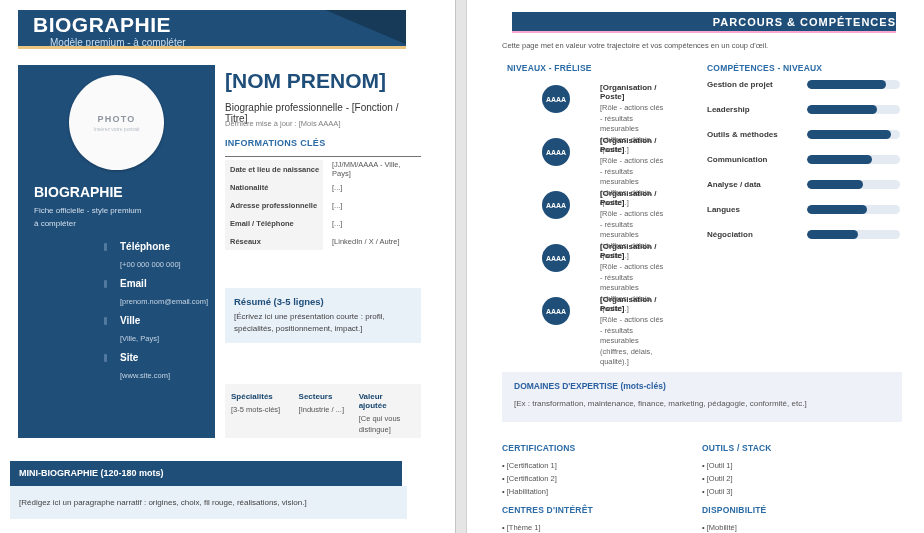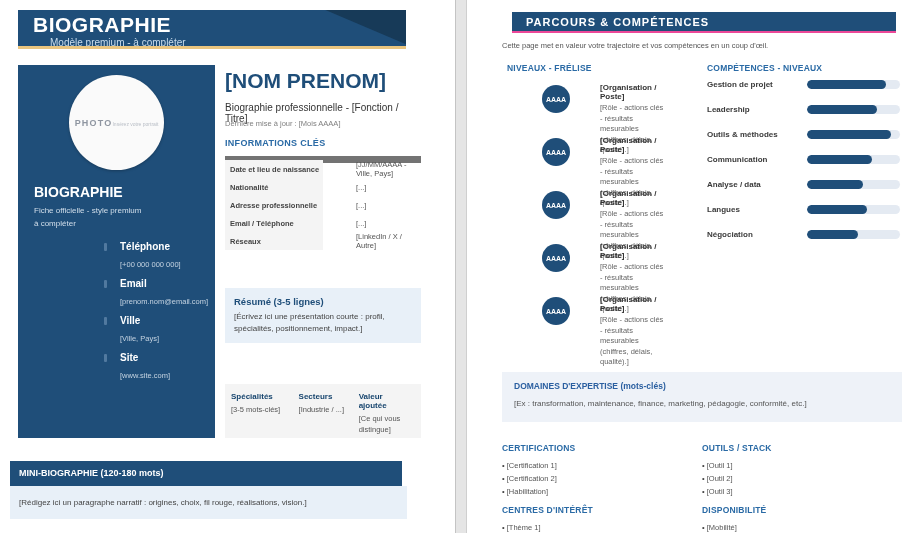--- a/index.html
+++ b/index.html
@@ -19,42 +19,42 @@
                background:#1f4e79; border-bottom:3px solid #eac57f; overflow:hidden; }
   .p1-header .diag { position:absolute; right:0; top:0; width:130px; height:39px;
                      background:#173a58; clip-path:polygon(38% 0, 100% 0, 100% 88%); }
   .p1-title { position:absolute; left:15px; top:3px; color:#fff; font-size:21px;
               font-weight:bold; letter-spacing:.5px; }
   .p1-subtitle { position:absolute; left:32px; top:27px; color:#c9dcec; font-size:10px; }
 
   
   .sidebar { position:absolute; left:18px; top:65px; width:197px; height:373px; background:#1f4e79; }
   .photo { position:absolute; left:51px; top:10px; width:95px; height:95px; border-radius:50%;
-           background:#fafafa; display:flex; flex-direction:row; align-items:center;
+           background:#fafafa; display:flex; flex-direction:column; align-items:center;
            justify-content:center; box-shadow:0 1px 3px rgba(0,0,0,.25);text-align:right; }
   .photo-label { color:#8f96a1; font-weight:bold; font-size:9px; letter-spacing:1.2px; }
   .photo-sub { color:#b8bdc5; font-size:5px; margin-top:2px; }
   .sb-title { position:absolute; left:16px; top:119px; color:#fff; font-size:14px; font-weight:bold; }
   .sb-sub { position:absolute; left:16px; top:139px; color:#d2dfeb; font-size:8px; line-height:13px; }
   .contacts { position:absolute; left:102px; top:176px; }
   .contact { position:relative; margin-bottom:9px; }
   .contact .tick { position:absolute; left:-16px; top:2px; width:3px; height:8px;
                    background:#51799f; border-radius:1px; }
   .contact .c-label { color:#fff; font-size:10px; font-weight:bold; margin-bottom:2px; }
   .contact .c-value { color:#c4d3e1; font-size:7.5px;margin-top:8px; }
 
   
   .main { position:absolute; left:225px; top:65px; width:196px; }
   .name { position:absolute; left:0; top:4px; color:#1f4e79; font-size:21px; font-weight:bold; }
   .role { position:absolute; left:0; top:37px; color:#333; font-size:10px; }
   .updated { position:absolute; left:0; top:54px; color:#7f7f7f; font-size:7.5px; }
   .info-title { position:absolute; left:0; top:73px; width:196px; color:#2a6aa5; font-size:9px;
-                font-weight:bold; letter-spacing:.3px; border-bottom:7px solid #737373; padding-bottom:8px; }
+                font-weight:bold; letter-spacing:.3px; border-bottom:1px solid #737373; padding-bottom:8px; }
   .info-table { position:absolute; left:0; top:95px; width:196px; }
-  .info-row { display:flex; height:18px; align-items:center;gap:24px; }
+  .info-row { display:flex; height:18px; align-items:center; }
   .info-label { width:98px; height:18px; background:#f4f4f4; color:#444; font-size:7.5px;
                 font-weight:bold; display:flex; align-items:center; padding-left:5px; }
   .info-value { flex:1; color:#555; font-size:7.5px; padding-left:9px; }
   .resume-box { position:absolute; left:0; top:223px; width:196px; background:#e8f0f8; padding:8px 9px; }
   .resume-title { color:#1f4e79; font-size:9.5px; font-weight:bold; margin-bottom:4px; }
   .resume-body { color:#444; font-size:8px; line-height:12px; }
   .cols-box { position:absolute; left:0; top:319px; width:196px; height:54px; background:#f4f4f4;
               padding:8px 6px; display:flex; }
   .col { padding-right:6px; }
   .col:nth-child(1){ width:72px; } .col:nth-child(2){ width:64px; } .col:nth-child(3){ width:60px; }
@@ -62,22 +62,22 @@
   .col-value { color:#555; font-size:7.5px; line-height:11px; }
 
   
   .minibio-bar { position:absolute; left:10px; top:461px; width:392px; height:25px; background:#1f4e79;
                  color:#fff; font-size:9px; font-weight:bold; line-height:25px; padding-left:9px; }
   .minibio-body { position:absolute; left:10px; top:486px; width:397px; height:33px; background:#e8f0f8;
                   color:#444; font-size:8px; padding:12px 9px 0 9px; }
 
   
   .p2-header { position:absolute; left:45px; top:12px; width:384px; height:21px; background:#1f4e79;
-               border-bottom:2px solid #ec4899; color:#fff; font-size:11px; font-weight:bold;
-               letter-spacing:1px; line-height:21px; padding-left:14px; }
+               border-bottom:2px solid #f9a8d4; color:#fff; font-size:11px; font-weight:bold;
+               letter-spacing:1px; line-height:21px; padding-left:14px;text-align:right; }
   .p2-intro { position:absolute; left:35px; top:41px; color:#555; font-size:7.5px; }
   .sec-title { color:#2a6aa5; font-size:8.5px; font-weight:bold; letter-spacing:.2px; }
   .tl-title { position:absolute; left:40px; top:63px; }
   .sk-title { position:absolute; left:240px; top:63px; }
 
   .timeline { position:absolute; left:40px; top:83px; width:160px; }
   .tl-entry { display:flex; height:53px; }
   .tl-circle { width:28px; height:28px; min-width:28px; margin-left:35px; margin-top:2px; border-radius:50%;
                background:#1f4e79; color:#fff; font-size:7px; font-weight:bold;
                display:flex; align-items:center; justify-content:center; }

